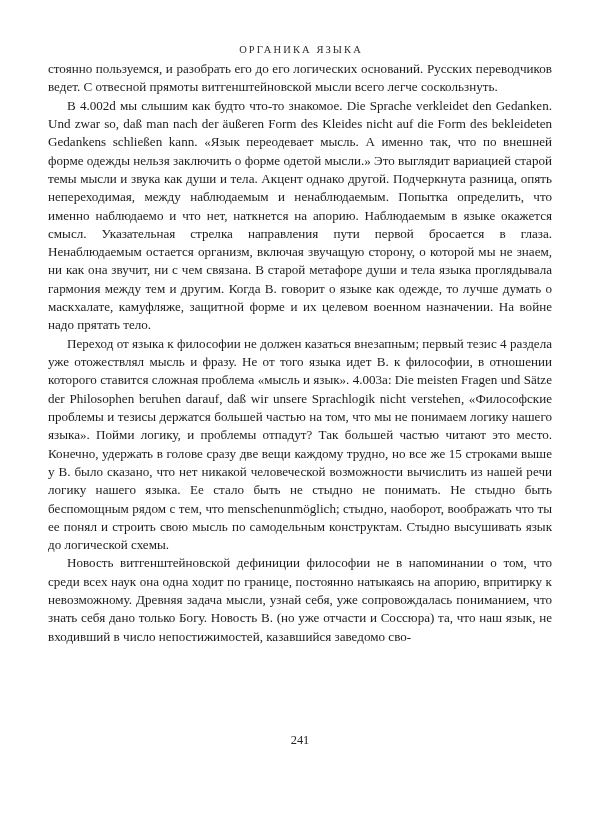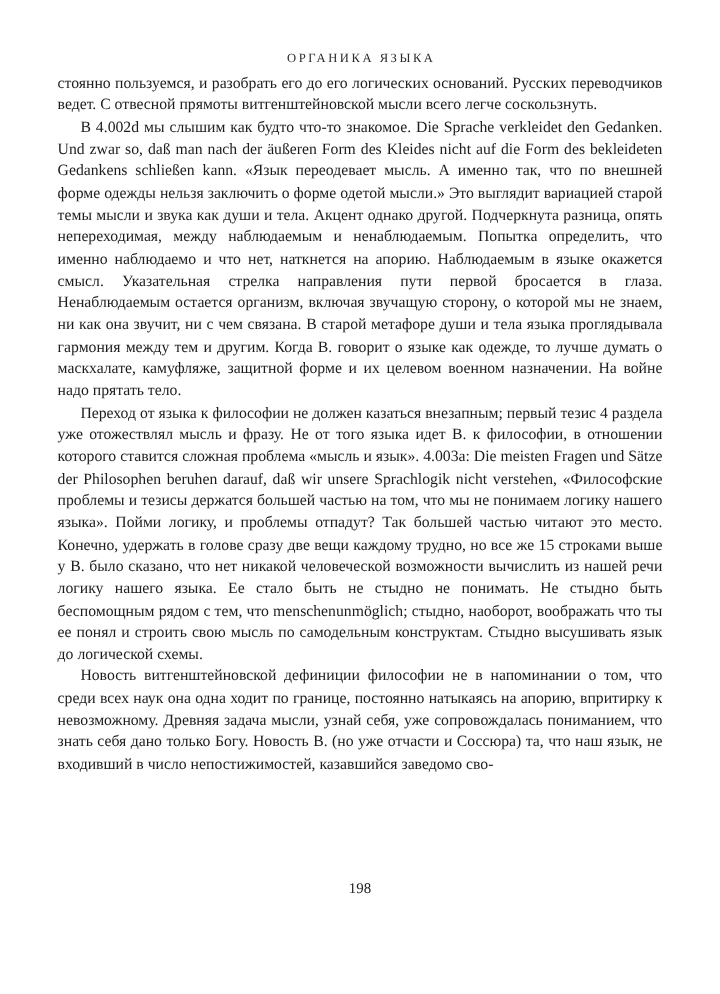--- a/index.html
+++ b/index.html
@@ -80,15 +80,15 @@
     <p class="para cont">стоянно пользуемся, и разобрать его до его логических оснований. Русских переводчиков ведет. С отвесной прямоты витгенштейновской мысли всего легче соскользнуть.</p>
 
     <p class="para indent">В 4.002d мы слышим как будто что-то знакомое. Die Sprache verkleidet den Gedanken. Und zwar so, daß man nach der äußeren Form des Kleides nicht auf die Form des bekleideten Gedankens schließen kann. «Язык переодевает мысль. А именно так, что по внешней форме одежды нельзя заключить о форме одетой мысли.» Это выглядит вариацией старой темы мысли и звука как души и тела. Акцент однако другой. Подчеркнута разница, опять непереходимая, между наблюдаемым и ненаблюдаемым. Попытка определить, что именно наблюдаемо и что нет, наткнется на апорию. Наблюдаемым в языке окажется смысл. Указательная стрелка направления пути первой бросается в глаза. Ненаблюдаемым остается организм, включая звучащую сторону, о которой мы не знаем, ни как она звучит, ни с чем связана. В старой метафоре души и тела языка проглядывала гармония между тем и другим. Когда В. говорит о языке как одежде, то лучше думать о маскхалате, камуфляже, защитной форме и их целевом военном назначении. На войне надо прятать тело.</p>
 
     <p class="para indent"><span>Переход от языка к философии не должен казаться внезапным; первый тезис 4 раздела уже отожествлял мысль и фразу. </span><span class="it">Не от того</span><span> языка идет В. к философии, в отношении которого ставится сложная проблема «мысль и язык». 4.003a: Die meisten Fragen und Sätze der Philosophen beruhen darauf, daß wir unsere Sprachlogik nicht verstehen, «Философские проблемы и тезисы держатся большей частью на том, что мы не понимаем логику нашего языка». Пойми логику, и проблемы отпадут? Так большей частью читают это место. Конечно, удержать в голове сразу две вещи каждому трудно, но все же 15 строками выше у В. было сказано, что нет никакой человеческой возможности вычислить из нашей речи логику нашего языка. Ее стало быть не стыдно не понимать. Не стыдно быть беспомощным рядом с тем, что menschenunmöglich; стыдно, наоборот, воображать что ты ее понял и строить свою мысль по самодельным конструктам. Стыдно высушивать язык до логической схемы.</span></p>
 
     <p class="para indent">Новость витгенштейновской дефиниции философии не в напоминании о том, что среди всех наук она одна ходит по границе, постоянно натыкаясь на апорию, впритирку к невозможному. Древняя задача мысли, узнай себя, уже сопровождалась пониманием, что знать себя дано только Богу. Новость В. (но уже отчасти и Соссюра) та, что наш язык, не входивший в число непостижимостей, казавшийся заведомо сво-</p>
 
   </div>
 
-  <div class="folio">198</div>
+  <div class="folio">241</div>
 
 </div>
 
 </body></html>

